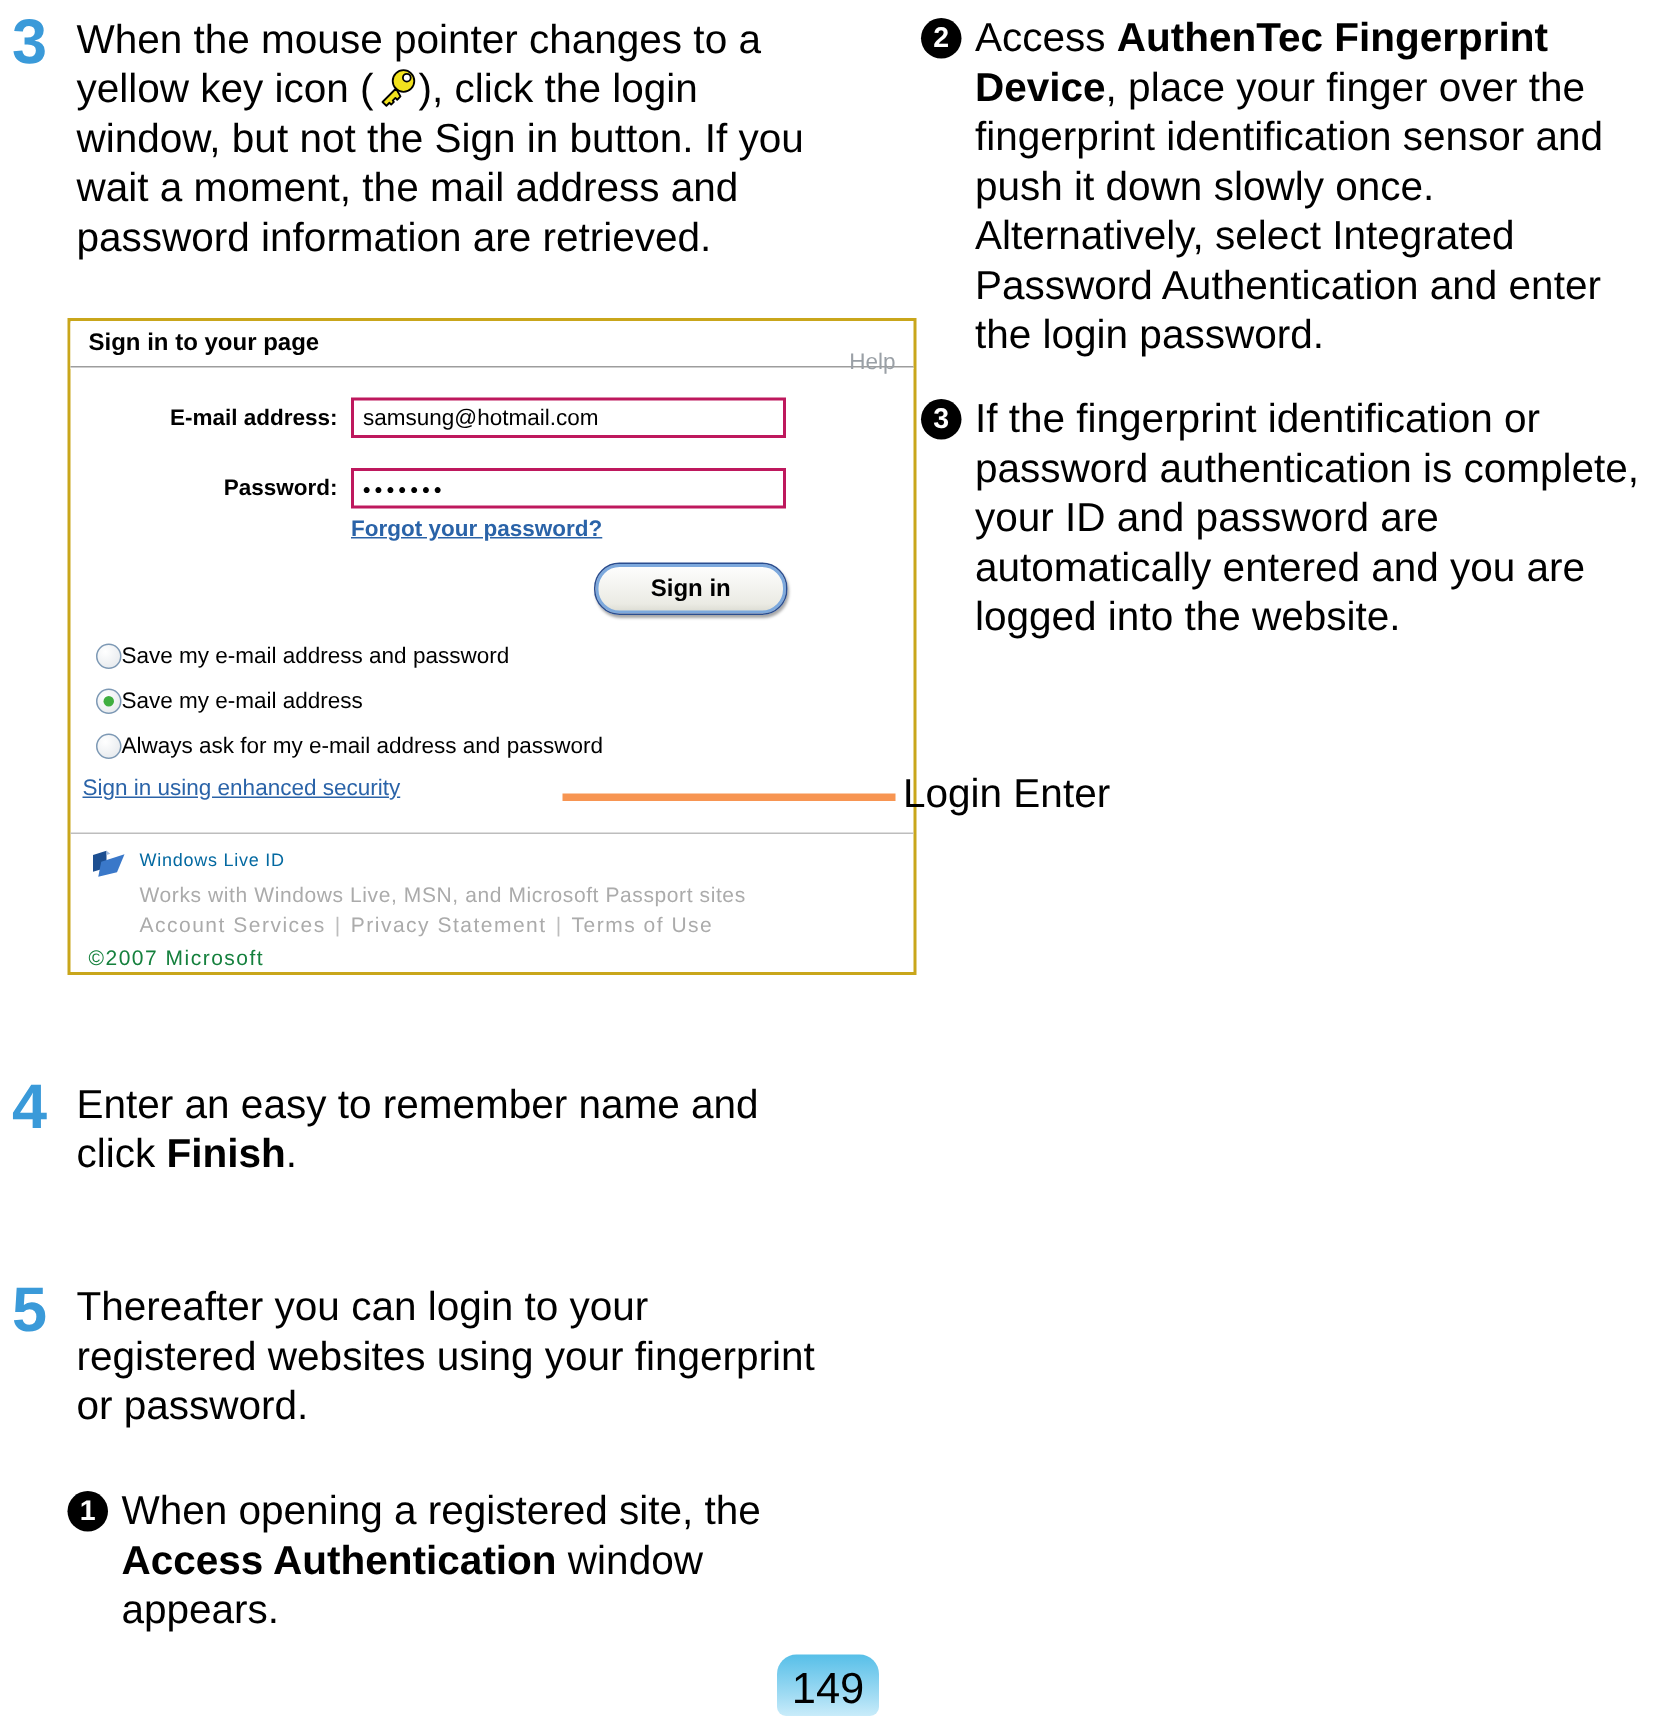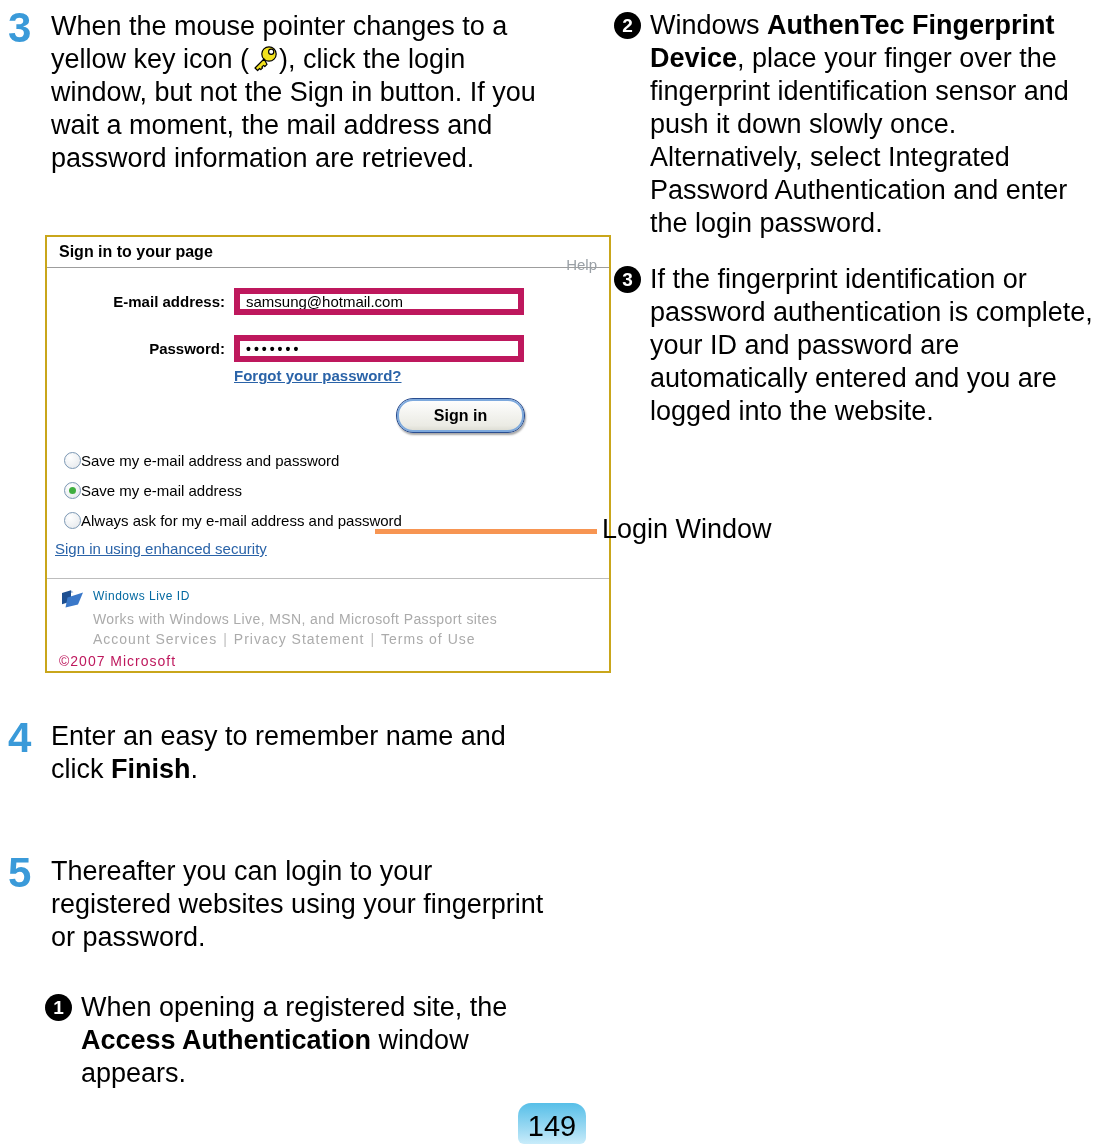--- a/index.html
+++ b/index.html
@@ -23,29 +23,29 @@
   
   .page-badge{
     position:absolute;left:518px;bottom:0;width:68px;height:41px;
     border-radius:13px 13px 6px 6px;
     background:linear-gradient(#57bfe8,#a5ddf4 70%,#c9ecfa);
     text-align:center;font-size:29px;line-height:46px;color:#000;
   }
   
   .dialog{
     position:absolute;left:45px;top:212px;width:566px;height:438px;box-sizing:border-box;
-    border:2px solid #C9A61B;background:#fff;font-family:"Liberation Sans",sans-serif;margin-top:23px;
+    border:2px solid #C9A61B;background:#fff;font-family:"Liberation Sans",sans-serif;
   }
   .dlg-titlebar{position:absolute;left:0;right:0;top:0;height:30px;border-bottom:1px solid #9d9d9d;box-shadow:0 1px 0 #fff;}
   .dlg-title{position:absolute;left:12px;top:6px;font-size:16px;font-weight:bold;}
   .dlg-help{position:absolute;right:12px;top:19px;font-size:15px;color:#9aa0a6;cursor:pointer;}
   .fld-label{position:absolute;left:0;width:178px;text-align:right;font-size:15px;font-weight:bold;line-height:27px;}
   .xp-input{
     position:absolute;left:187px;width:290px;height:27px;box-sizing:border-box;
-    border:6px solid #be185d;background:#fff;font-family:"Liberation Sans",sans-serif;
+    border:2px solid #be185d;background:#fff;font-family:"Liberation Sans",sans-serif;
     font-size:15px;padding:2px 6px;color:#000;
   }
   .pw{font-weight:bold;letter-spacing:3px;font-size:14px;}
   .link{color:#2A63A8;text-decoration:underline;cursor:pointer;font-size:15px;}
   .forgot{position:absolute;left:187px;top:130px;font-weight:bold;}
   .enhanced{position:absolute;left:8px;top:303px;}
   .xp-button{
     position:absolute;left:349px;top:161px;width:129px;height:35px;
     border:1px solid #2a4d8f;border-radius:17px;
     background:linear-gradient(#ffffff,#ebebe4 80%,#d9d9cf);
@@ -59,21 +59,21 @@
   }
   .radio.checked::after{content:"";display:block;width:7px;height:7px;margin:4px;border-radius:50%;background:#3fae3f;}
   .radio-label{font-size:15px;line-height:17px;}
   .dlg-sep2{position:absolute;left:0;right:0;top:341px;height:1px;background:#bdbdbd;}
   .wl-icon{position:absolute;left:12px;top:351px;width:27px;height:27px;}
   .wl-brand{position:absolute;left:46px;top:352px;font-size:12px;font-weight:normal;color:#0369a1;letter-spacing:.5px;}
   .wl-desc{position:absolute;left:46px;top:374px;font-size:14px;color:#ababab;letter-spacing:.4px;}
   .wl-links{position:absolute;left:46px;top:394px;font-size:14px;color:#ababab;letter-spacing:1px;}
   .wl-links .lnk{cursor:pointer;}
   .wl-sepch{color:#bdbdbd;padding:0 6px;}
-  .wl-copy{position:absolute;left:12px;top:416px;font-size:14px;color:#be185d;letter-spacing:1px;}
+  .wl-copy{position:absolute;left:12px;top:416px;font-size:14px;color:#15803d;letter-spacing:1px;}
   b{font-weight:bold;}
 </style>
 </head>
 <body>
 
 <div id="page">
 
   <div class="step" style="left:8px;top:8px;width:540px;">
     <span class="step-num">3</span>
     <p class="step-text" style="width:497px;"><span>When the mouse pointer changes to a yellow key icon (</span><span class="key-ic"><svg viewBox="0 0 30 30" width="30" height="30">
@@ -125,40 +125,40 @@
         <path d="M12 2.2 L14.5 4.2 L12 5 Z" fill="#9db9dd"></path>
       </svg>
     </span>
     <span class="wl-brand">Windows Live ID</span>
     <span class="wl-desc">Works with Windows Live, MSN, and Microsoft Passport sites</span>
     <span class="wl-links"><span class="lnk">Account Services</span><span class="wl-sepch">|</span><span class="lnk">Privacy Statement</span><span class="wl-sepch">|</span><span class="lnk">Terms of Use</span></span>
     <span class="wl-copy">©2007 Microsoft</span>
   </div>
 
   <div class="callout-line"></div>
-  <span class="callout-label">Login Window</span>
+  <span class="callout-label">Login Enter</span>
 
   <div class="step" style="left:8px;top:718px;width:540px;">
     <span class="step-num">4</span>
     <p class="step-text" style="width:497px;"><span>Enter an easy to remember name and click </span><b>Finish</b><span>.</span></p>
   </div>
 
   <div class="step" style="left:8px;top:853px;width:540px;">
     <span class="step-num">5</span>
     <p class="step-text" style="width:497px;">Thereafter you can login to your registered websites using your fingerprint or password.</p>
   </div>
 
   <div class="note" style="left:45px;top:991px;width:505px;">
     <span class="cnum">1</span>
     <p class="note-text" style="width:465px;"><span>When opening a registered site, the </span><b>Access Authentication</b><span> window appears.</span></p>
   </div>
 
   <div class="note" style="left:614px;top:9px;width:492px;">
     <span class="cnum">2</span>
-    <p class="note-text" style="width:458px;"><span>Windows </span><b>AuthenTec Fingerprint Device</b><span>, place your finger over the fingerprint identification sensor and push it down slowly once. Alternatively, select Integrated Password Authentication and enter the login password.</span></p>
+    <p class="note-text" style="width:458px;"><span>Access </span><b>AuthenTec Fingerprint Device</b><span>, place your finger over the fingerprint identification sensor and push it down slowly once. Alternatively, select Integrated Password Authentication and enter the login password.</span></p>
   </div>
 
   <div class="note" style="left:614px;top:263px;width:492px;">
     <span class="cnum">3</span>
     <p class="note-text" style="width:458px;">If the fingerprint identification or password authentication is complete, your ID and password are automatically entered and you are logged into the website.</p>
   </div>
 
   <div class="page-badge">149</div>
 
 </div>

